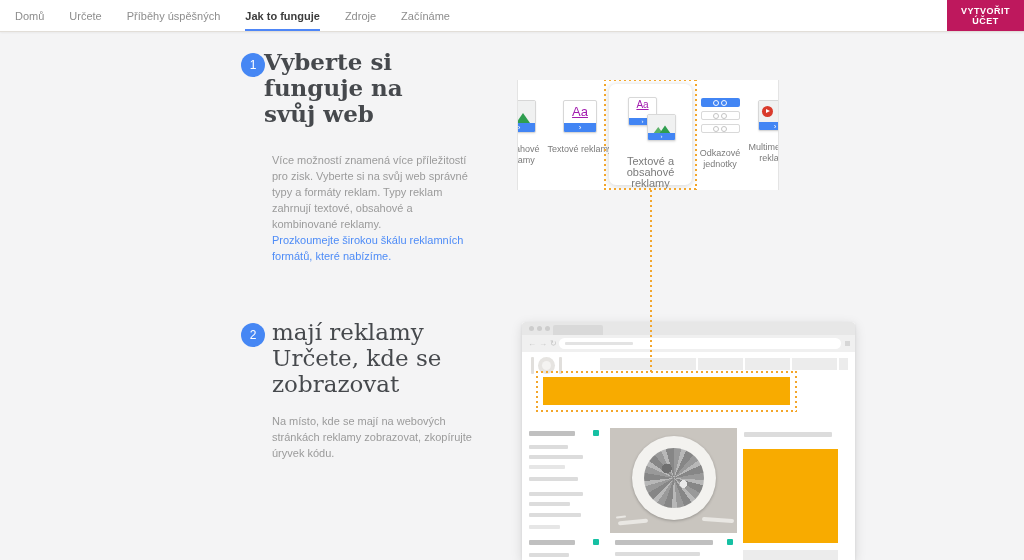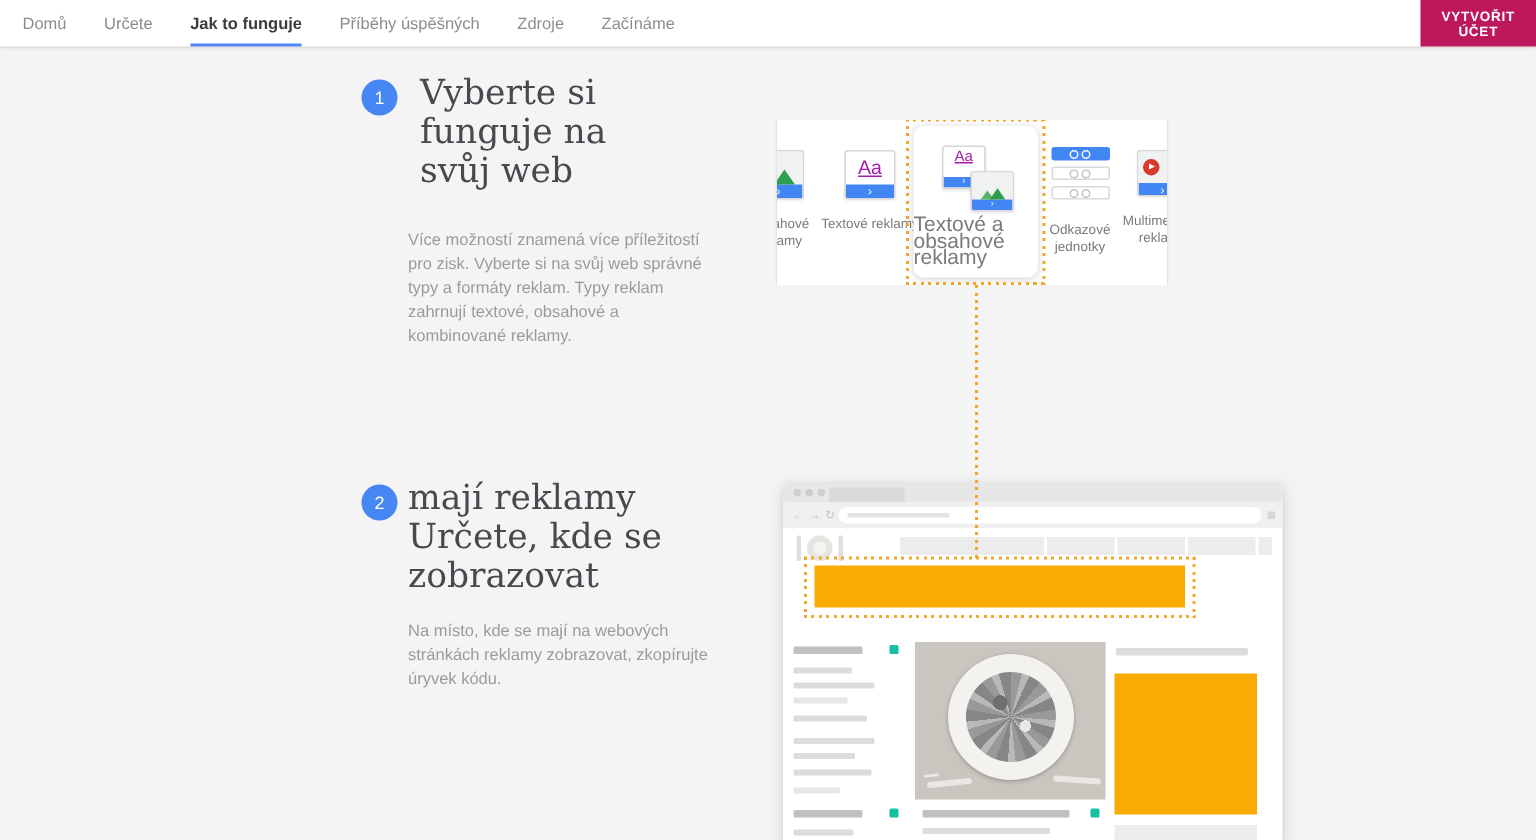--- a/index.html
+++ b/index.html
@@ -48,22 +48,22 @@
   .pill.blue{background:#4285f4;}
   .pill.blue i{border-color:rgba(255,255,255,.95);}
   .pill.ghost{background:#fff;border:1px solid #d9d9d9;}
   .hl-card{position:absolute;left:91px;top:4px;width:83px;height:101px;background:#fff;
            border-radius:7px;box-shadow:0 1px 6px rgba(0,0,0,.18);}
   .mini-box{position:absolute;background:#fff;border:1px solid #d8d8d8;border-radius:2px;
             box-shadow:0 1px 2px rgba(0,0,0,.1);display:flex;flex-direction:column;overflow:hidden;}
   .mini-aa{font-size:10px;line-height:13px;color:#a21caf;text-align:center;flex:1;text-decoration:underline;}
   .mini-bar{height:7px;background:#4285f4;color:#fff;font-size:6px;line-height:7px;
             display:flex;align-items:center;justify-content:center;}
-  .hl-label{position:absolute;left:0;right:0;top:60px;font-size:14px;line-height:11px;
-            color:#7b7b7b;}
+  .hl-label{position:absolute;left:0;right:0;top:72px;font-size:11px;line-height:11px;
+            color:#7b7b7b;text-align:center;}
   .hl-label span{display:block;}
   
   .dh,.dv{position:absolute;z-index:4;}
   .dh{height:2px;background:repeating-linear-gradient(90deg,#f3a62b 0 2px,transparent 2px 5px);}
   .dv{width:2px;background:repeating-linear-gradient(180deg,#f3a62b 0 2px,transparent 2px 5px);}
   .connector{position:absolute;left:650px;top:190px;width:2px;height:182px;z-index:6;
              background:repeating-linear-gradient(180deg,#f3a62b 0 2px,transparent 2px 5px);}
   
   .browser{position:absolute;left:522px;top:322px;width:333px;height:238px;background:#fff;
            border-radius:3px 3px 0 0;box-shadow:0 3px 12px rgba(0,0,0,.13),0 1px 3px rgba(0,0,0,.08);
@@ -102,36 +102,37 @@
 </style>
 </head>
 <body>
 
 <div class="screen">
 
   <header class="topnav">
     <nav class="nav-items">
       <a class="nav-item">Domů</a>
       <a class="nav-item">Určete</a>
+      <a class="nav-item">Příběhy úspěšných</a>
       <a class="nav-item active">Jak to funguje</a>
-      <a class="nav-item">Příběhy úspěšných</a>
       <a class="nav-item">Zdroje</a>
       <a class="nav-item">Začínáme</a>
     </nav>
     <button class="cta">VYTVOŘIT ÚČET</button>
   </header>
 
   <div class="badge" style="left:241px;top:53px;">1</div>
-  <h2 class="step-title" style="left:280px;top:49px;">
+  <h2 class="step-title" style="left:264px;top:49px;font-weight:bold;">
     <span>Vyberte si</span>
     <span>funguje na</span>
     <span>svůj web</span>
   </h2>
   <p class="step-body" style="left:272px;top:152px;">
     <span>Více možností znamená více příležitostí pro zisk. Vyberte si na svůj web správné typy a formáty reklam. Typy reklam zahrnují textové, obsahové a kombinované reklamy. </span>
+    <a class="tlink">Prozkoumejte širokou škálu reklamních formátů, které nabízíme.</a>
   </p>
 
   <section class="cards-panel">
 
     <div class="fmt-card" style="left:-35px;top:20px;">
       <div class="icon-box" style="height:33px;">
         <div class="sky">
             <span class="mtn"></span>
           </div>
         <div class="bluebar">

